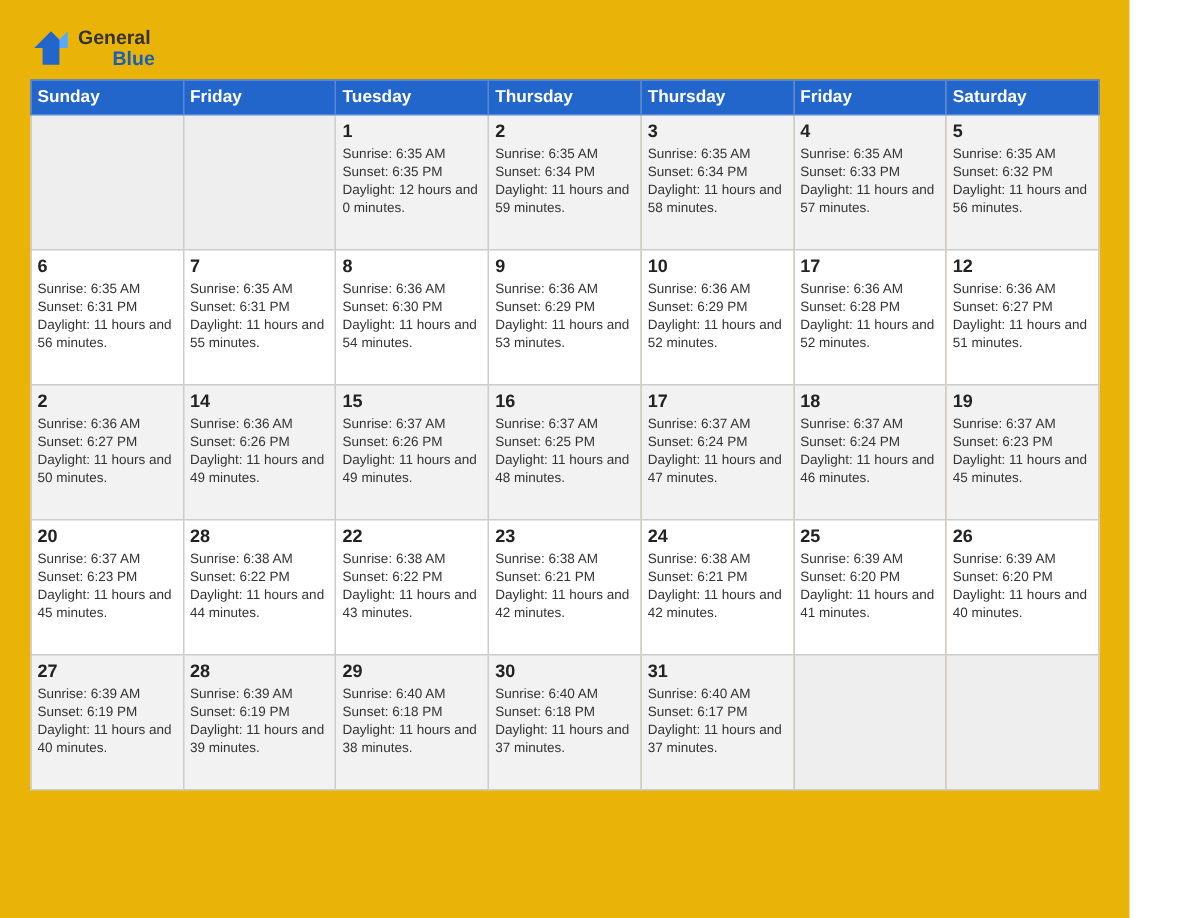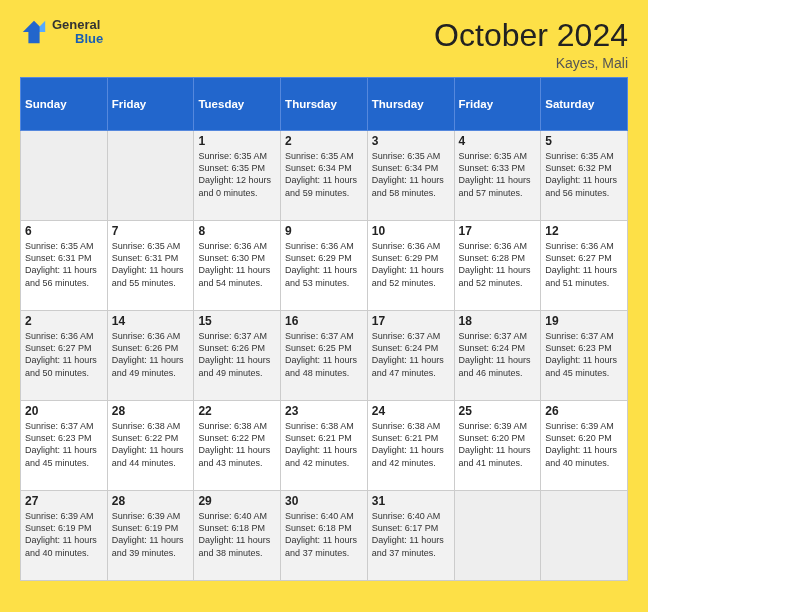--- a/index.html
+++ b/index.html
@@ -4,23 +4,23 @@
   <style>
     * { margin: 0; padding: 0; box-sizing: border-box; }
     body {
       font-family: Arial, sans-serif;
       background: #fff;
       width: 792px;
       min-height: 612px;
       overflow: hidden;
     }
     .page {
-      width: 648px;
+      width: 753px;
       min-height: 612px;
-      background: #fde047;
+      background: #eab308;
       padding: 18px 20px 10px 20px;
     }
     .header {
       display: flex;
       justify-content: space-between;
       align-items: flex-start;
       margin-bottom: 6px;
     }
     .logo {
       display: flex;
@@ -58,21 +58,21 @@
       width: 100%;
       border-collapse: collapse;
       table-layout: fixed;
       border: 1px solid #ccc;
     }
     .calendar th {
       background: #2266cc;
       color: #fff;
       font-size: 11.5px;
       font-weight: bold;
-      padding: 20px 4px;
+      padding: 5px 4px;
       text-align: left;
       border: 1px solid #5588dd;
     }
     .calendar td {
       vertical-align: top;
       border: 1px solid #ccc;
       padding: 3px 4px;
       height: 90px;
       font-size: 9.5px;
       color: #333;
@@ -107,24 +107,20 @@
     <div class="logo">
       <svg class="logo-icon" viewBox="0 0 40 40">
         <polygon points="20,4 36,20 28,20 28,36 12,36 12,20 4,20" fill="#2266cc"></polygon>
         <polygon points="28,12 36,4 36,20 28,20" fill="#55aaff"></polygon>
       </svg>
       <div class="logo-text">
         <span>General</span>
         <span>Blue</span>
       </div>
     </div>
-    <div class="title-area">
-      <div class="month-title">October 2024</div>
-      <div class="location">Kayes, Mali</div>
-    </div>
   </div>
 
   <table class="calendar">
     <thead>
       <tr>
       <th>Sunday</th>
           <th>Friday</th>
           <th>Tuesday</th>
           <th>Thursday</th>
           <th>Thursday</th>

